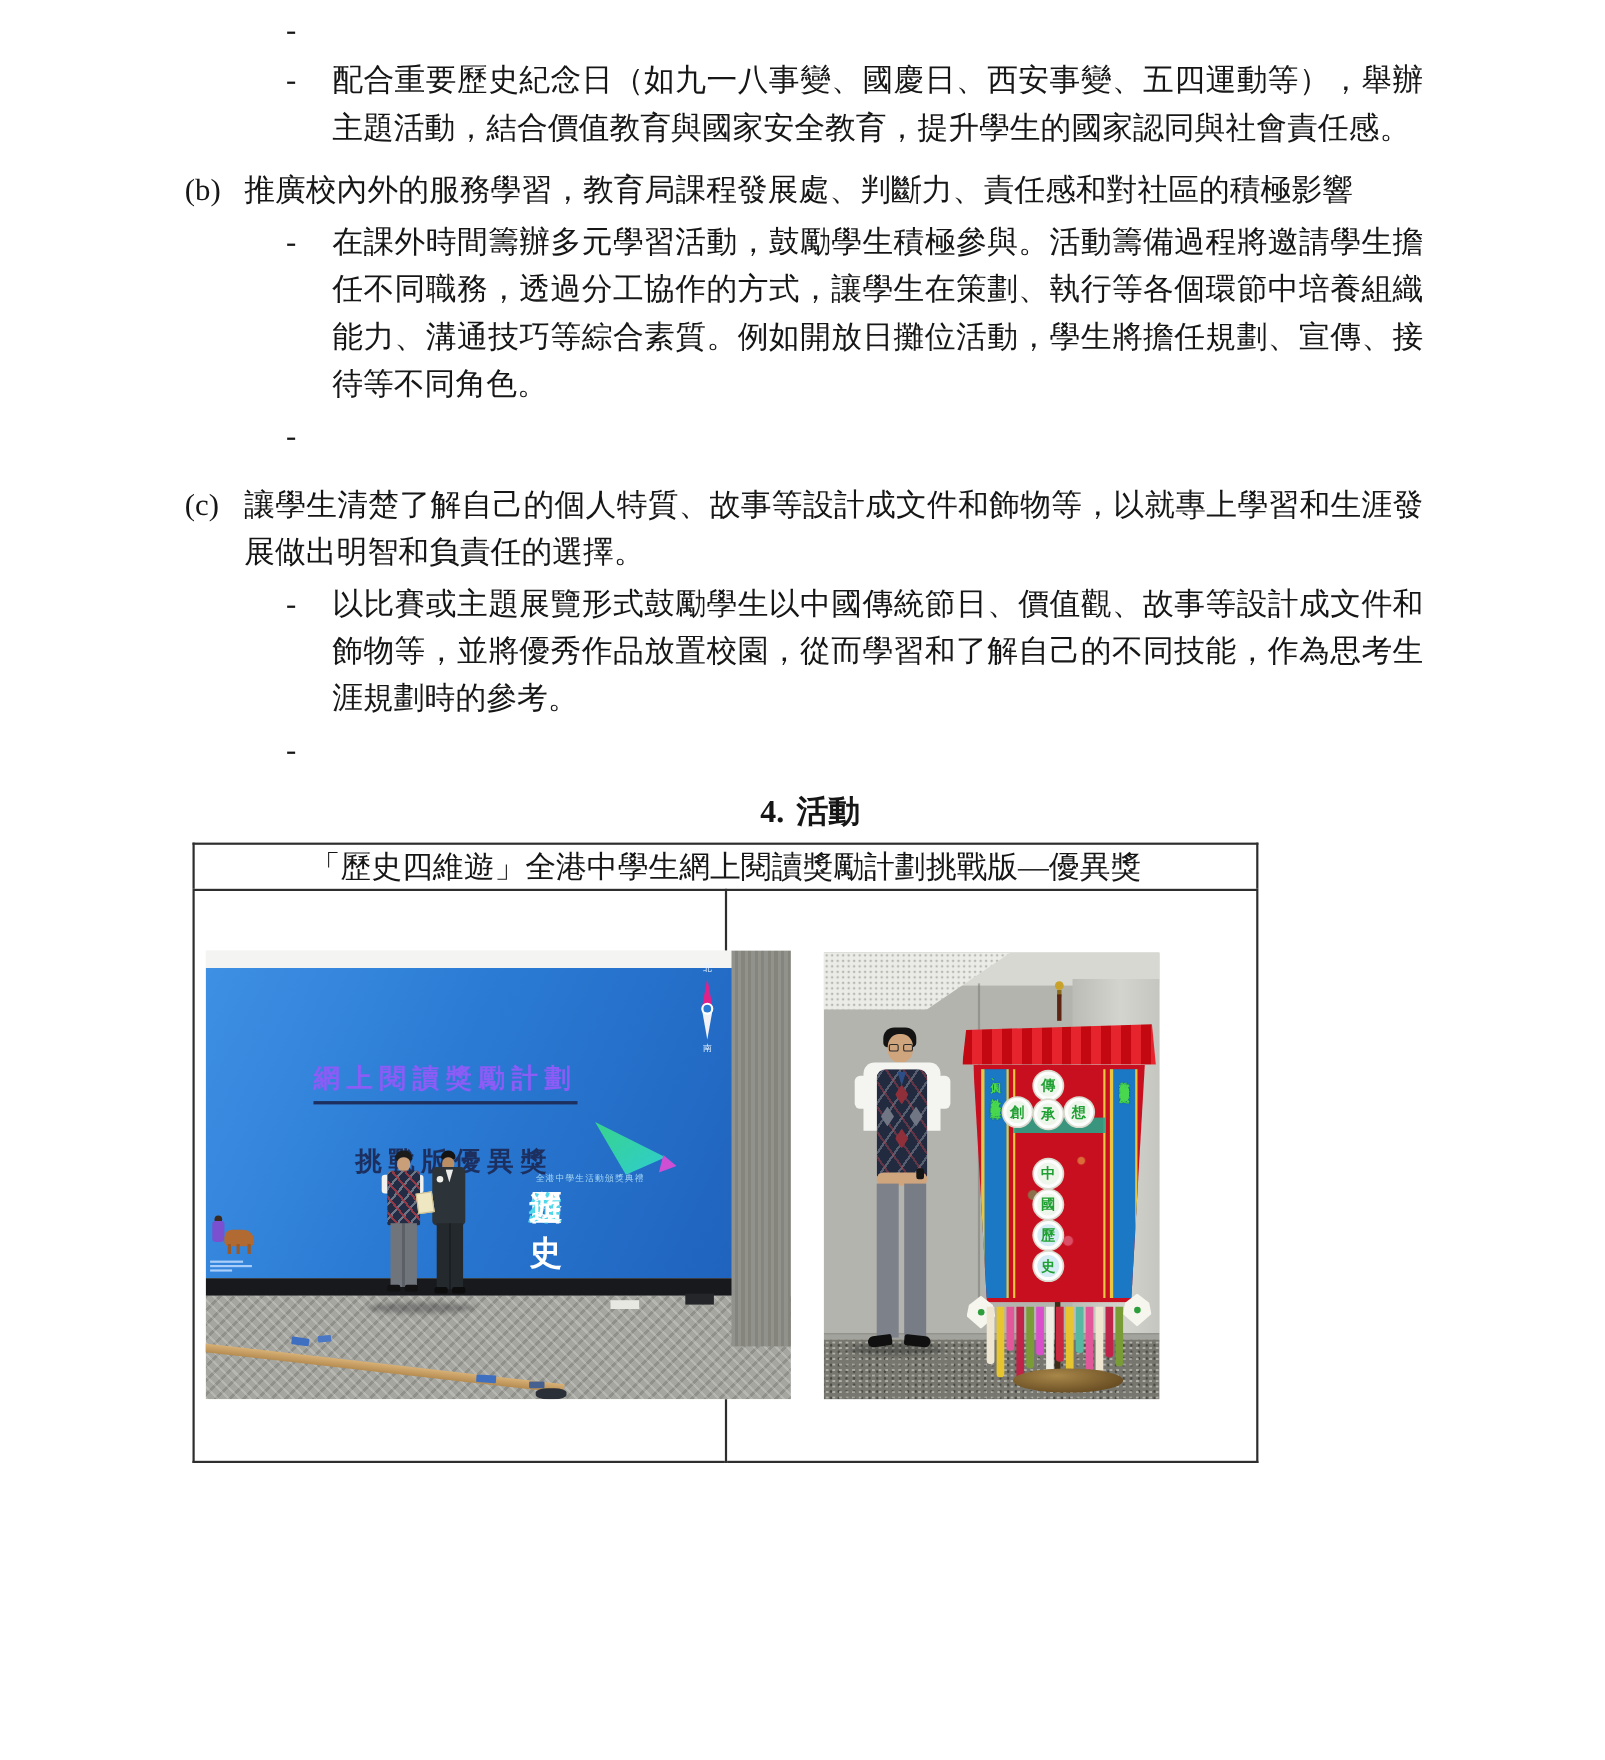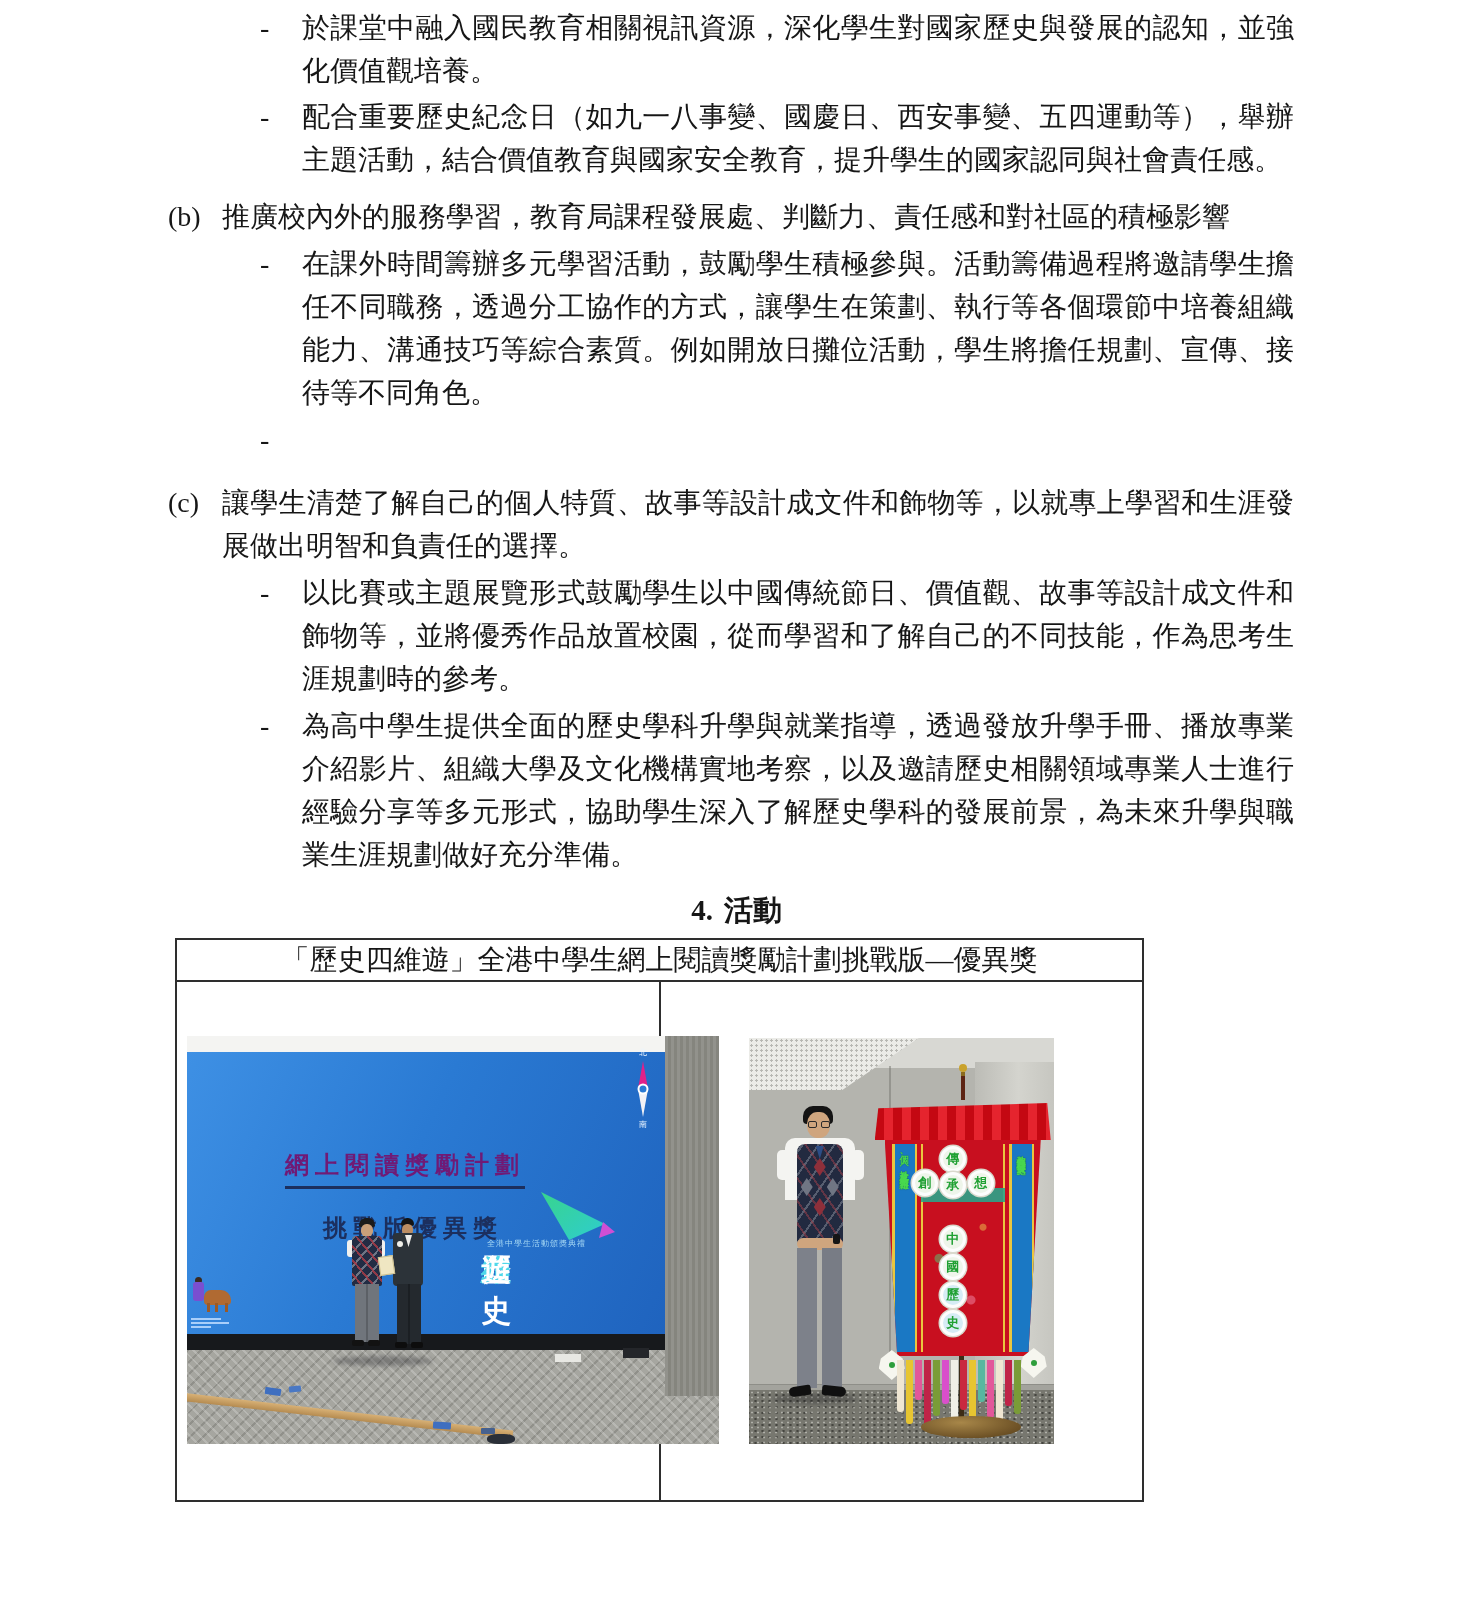--- a/index.html
+++ b/index.html
@@ -47,22 +47,22 @@
     background:
       repeating-linear-gradient(45deg,rgba(255,255,255,.20) 0 2px,transparent 2px 7px),
       repeating-linear-gradient(-45deg,rgba(55,55,50,.20) 0 2px,transparent 2px 9px);}
   .lp-wall{left:478px;top:0;width:54px;height:360px;
     background:repeating-linear-gradient(90deg,#92928c 0 3px,#85857e 3px 6px);}
   .lp-stage{left:-12px;top:356px;width:340px;height:8px;background:linear-gradient(#d8b176,#b58b50);
     transform:rotate(6.5deg);transform-origin:left center;}
   .lp-socket{left:368px;top:318px;width:26px;height:8px;background:#e8e8e3;}
   .lp-box{left:436px;top:312px;width:26px;height:10px;background:#24262a;}
 
-  .lp-title{left:98px;top:113px;font-size:24px;font-weight:bold;letter-spacing:6px;
-    color:#701a75;border-bottom:3px solid #1c2f5e;padding-bottom:5px;}
+  .lp-title{left:98px;top:100px;font-size:24px;font-weight:bold;letter-spacing:6px;
+    color:#8b5cf6;border-bottom:3px solid #1c2f5e;padding-bottom:5px;}
   .lp-sub{left:136px;top:176px;font-size:24px;font-weight:bold;letter-spacing:6px;color:#1c2f5e;}
 
   .lp-compass{left:444px;top:12px;width:24px;height:100px;text-align:center;}
   .lp-compass .n,.lp-compass .s{position:static;display:block;font-size:8px;color:#e8f4ff;line-height:10px;}
   .lp-compass svg{position:static;display:block;margin:2px auto;}
 
   .lp-caption{left:300px;top:202px;font-size:8px;color:#abdcf6;letter-spacing:1px;opacity:.95;}
   .lp-logo{left:294px;top:214px;font-size:30px;font-weight:bold;letter-spacing:3px;color:#ffffff;}
   .lp-logo .cy{color:#4fd8ea;}
   .lp-beam{left:352px;top:154px;}
@@ -203,21 +203,20 @@
     background:radial-gradient(ellipse at 40% 30%,#a88749,#6e5226 70%,#554018);}
 </style>
 </head>
 <body>
 
 <div class="page">
 
   <div>
     <div class="bullet">
       <span class="dash">-</span>
-      <span class="btext">於課堂中融入國民教育相關視訊資源，深化學生對國家歷史與發展的認知，並強化價值觀培養。</span>
     </div>
     <div class="bullet">
       <span class="dash">-</span>
       <span class="btext">配合重要歷史紀念日（如九一八事變、國慶日、西安事變、五四運動等），舉辦主題活動，結合價值教育與國家安全教育，提升學生的國家認同與社會責任感。</span>
     </div>
   </div>
 
   <div class="lettered">
     <span class="lab">(b)</span>
     <span class="ltext">推廣校內外的服務學習，教育局課程發展處、判斷力、責任感和對社區的積極影響</span>
@@ -236,21 +235,20 @@
     <span class="lab">(c)</span>
     <span class="ltext">讓學生清楚了解自己的個人特質、故事等設計成文件和飾物等，以就專上學習和生涯發展做出明智和負責任的選擇。</span>
   </div>
   <div class="sublist">
     <div class="bullet">
       <span class="dash">-</span>
       <span class="btext">以比賽或主題展覽形式鼓勵學生以中國傳統節日、價值觀、故事等設計成文件和飾物等，並將優秀作品放置校園，從而學習和了解自己的不同技能，作為思考生涯規劃時的參考。</span>
     </div>
     <div class="bullet">
       <span class="dash">-</span>
-      <span class="btext">為高中學生提供全面的歷史學科升學與就業指導，透過發放升學手冊、播放專業介紹影片、組織大學及文化機構實地考察，以及邀請歷史相關領域專業人士進行經驗分享等多元形式，協助學生深入了解歷史學科的發展前景，為未來升學與職業生涯規劃做好充分準備。</span>
     </div>
   </div>
 
   <div class="act-heading">
     <span class="num">4.</span><span>活動</span>
   </div>
 
   <table class="act">
     <tbody>
         <tr>

